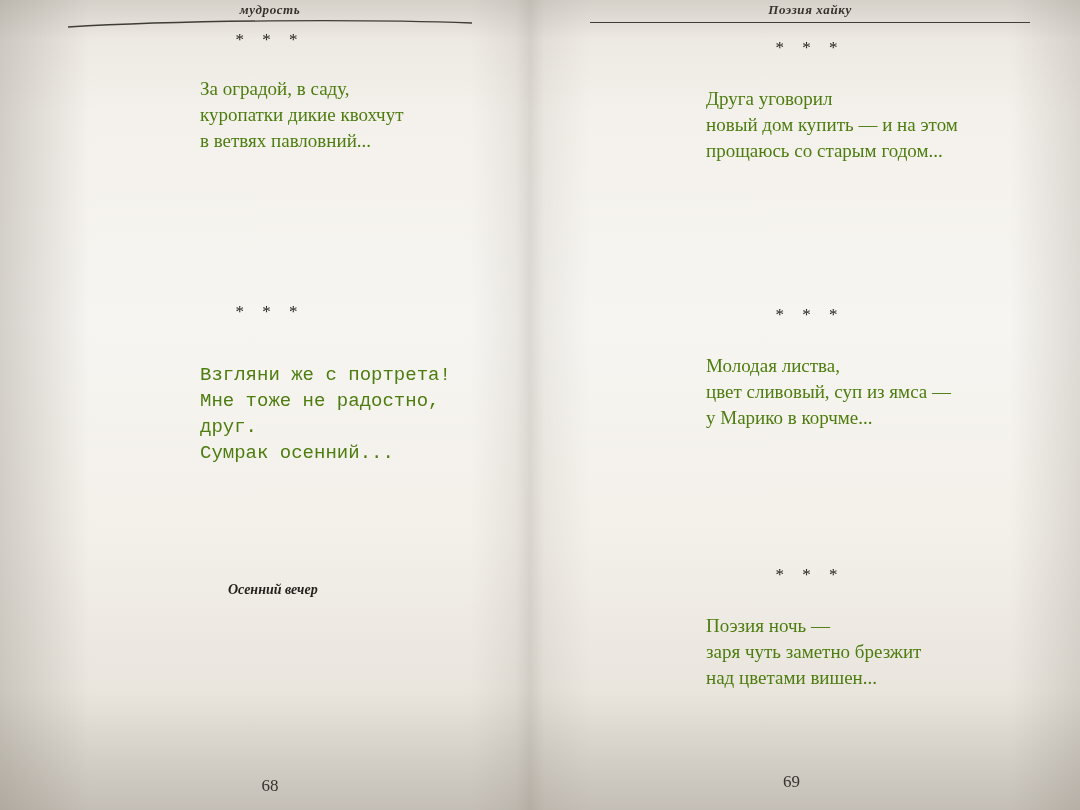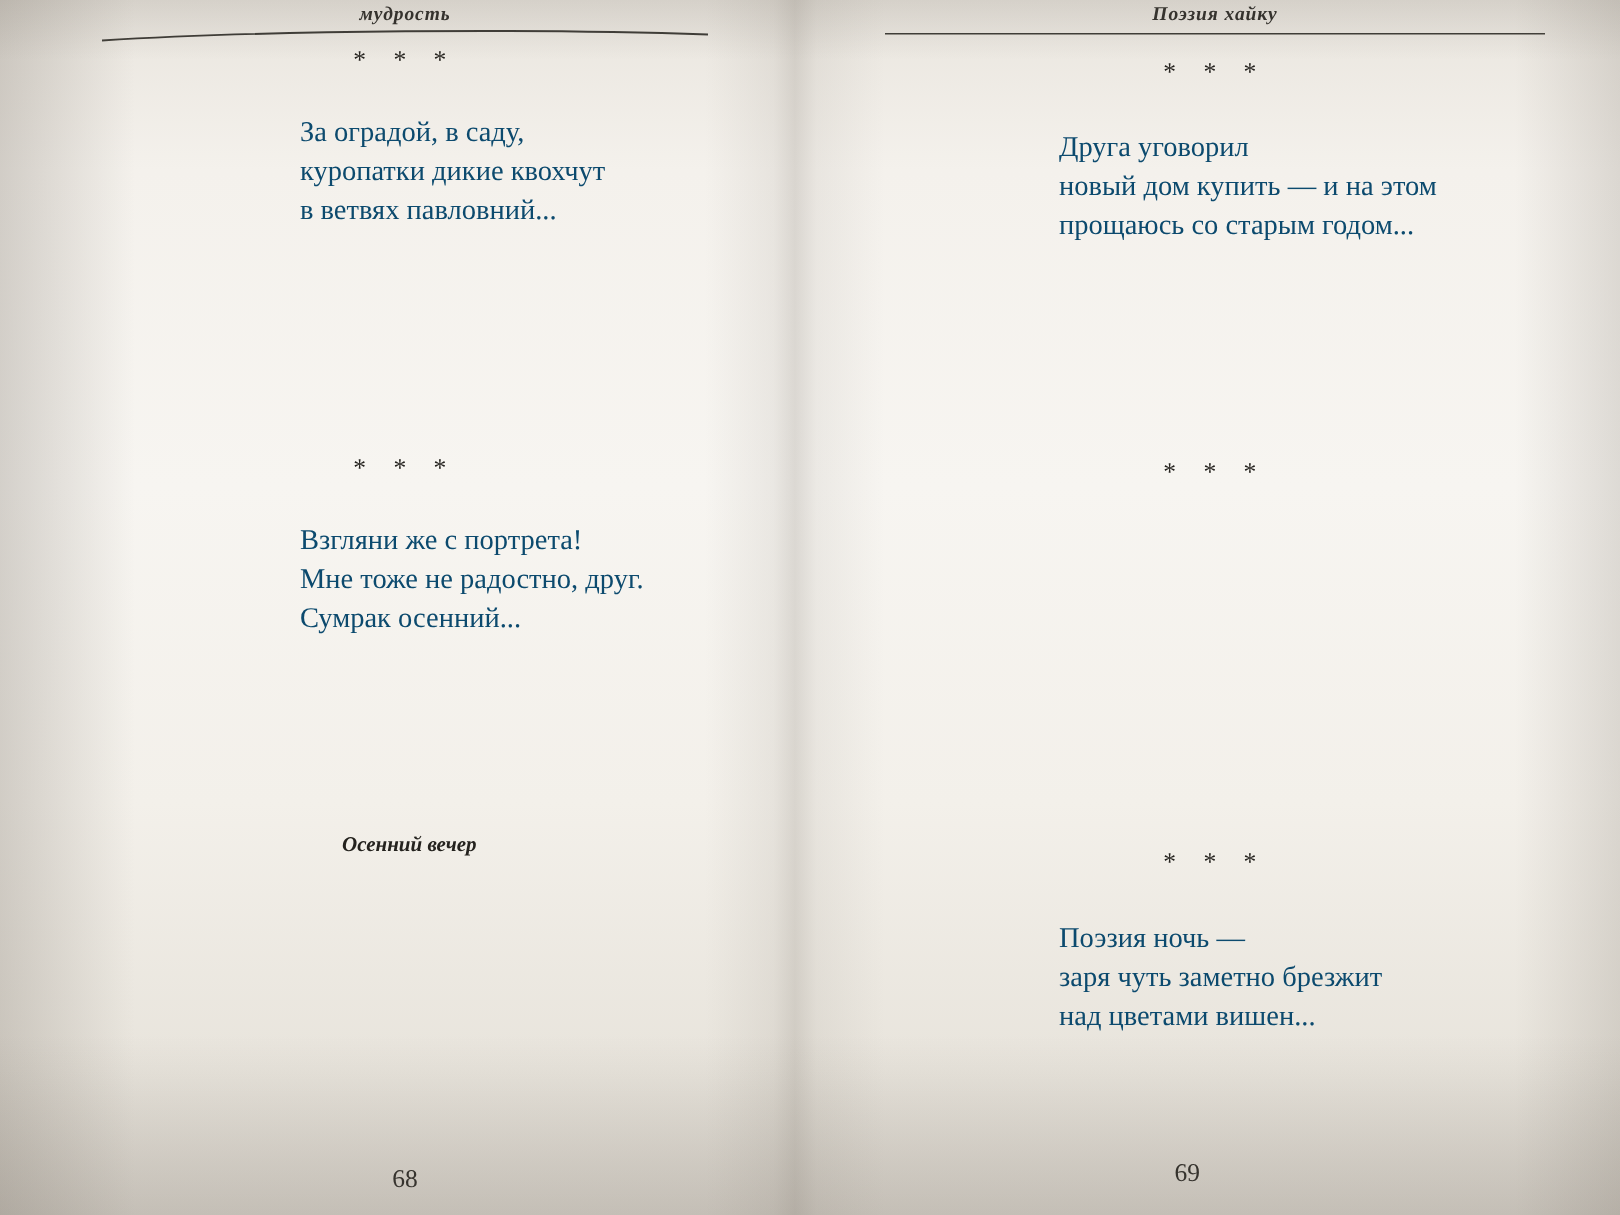--- a/index.html
+++ b/index.html
@@ -123,21 +123,21 @@
   }
   .title {
     font-style: italic;
     font-weight: bold;
     font-size: 14px;
     color: #24221e;
   }
   .lines {
     font-size: 19px;
     line-height: 26px;
-    color: #0c4a6e;
+    color: #4d7c0f;
     white-space: pre-line;
   }
 
   .pagenum {
     position: absolute;
     font-size: 17px;
     color: #24221e;
   }
 
   
@@ -172,26 +172,26 @@
 
     <div class="poem" style="top:30px;">
       <div class="stars">* * *</div>
       <div class="lines" style="margin-top:26px; padding-left:140px;">За оградой, в саду,
 куропатки дикие квохчут
 в ветвях павловний...</div>
     </div>
 
     <div class="poem" style="top:302px;">
       <div class="stars">* * *</div>
-      <div class="lines" style="margin-top:26px; padding-left:140px;">Взгляни же с портрета!
+      <div class="lines" style="margin-top:40px; padding-left:140px;font-family:Liberation Mono, monospace;">Взгляни же с портрета!
 Мне тоже не радостно, друг.
 Сумрак осенний...</div>
     </div>
 
-    <div class="poem" style="top:556px;">
+    <div class="poem" style="top:582px;">
       <div class="title" style="padding-left:168px;">Осенний вечер</div>
     </div>
 
     <div class="pagenum" style="bottom:14px; left:0; right:0; text-align:center;">68</div>
   </div>
 
   <div class="page-right">
 
     <div class="runhead">
       <span class="rh-text">Поэзия хайку</span>
@@ -200,20 +200,23 @@
 
     <div class="poem" style="top:38px;">
       <div class="stars">* * *</div>
       <div class="lines" style="margin-top:28px; padding-left:116px;">Друга уговорил
 новый дом купить — и на этом
 прощаюсь со старым годом...</div>
     </div>
 
     <div class="poem" style="top:305px;">
       <div class="stars">* * *</div>
+      <div class="lines" style="margin-top:28px; padding-left:116px;">Молодая листва,
+цвет сливовый, суп из ямса —
+у Марико в корчме...</div>
     </div>
 
     <div class="poem" style="top:565px;">
       <div class="stars">* * *</div>
       <div class="lines" style="margin-top:28px; padding-left:116px;">Поэзия ночь —
 заря чуть заметно брезжит
 над цветами вишен...</div>
     </div>
 
     <div class="pagenum" style="bottom:18px; left:0; right:230px; text-align:right;">69</div>

